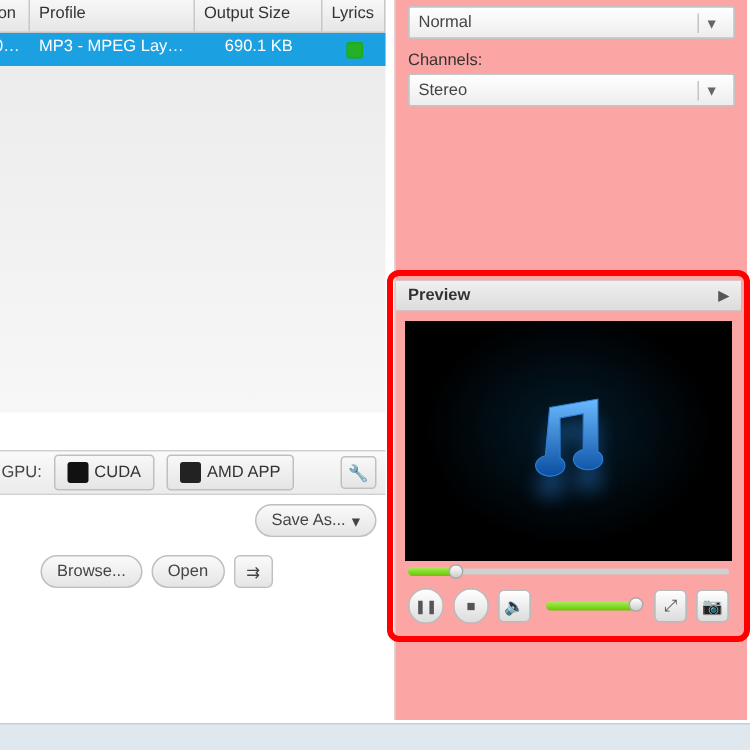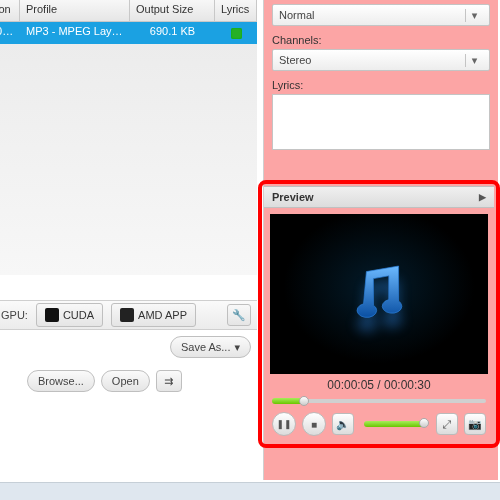--- a/index.html
+++ b/index.html
@@ -123,44 +123,39 @@
       <span class="arr">▾</span>
     </div>
   </div>
   <div class="sec">
     <div class="lbl">Channels:</div>
     <div class="combo">
       <span>Stereo</span>
       <span class="arr">▾</span>
     </div>
   </div>
-  <div class="sec">
-    <div class="lbl">Lyrics:</div>
-    <div class="lyrics"></div>
-  </div>
 
   <div class="preview-wrap">
     <div class="preview-head">
       <span>Preview</span>
       <span style="font-size:9px;color:#555;">▶</span>
     </div>
     <div class="video">
       <div class="note">
         <svg viewBox="0 0 100 100">
             <defs>
               <linearGradient id="g" x1="0" y1="0" x2="0" y2="1">
                 <stop offset="0" stop-color="#6bb9ff"></stop>
                 <stop offset="1" stop-color="#0a4fa2"></stop>
               </linearGradient>
             </defs>
           <path d="M32,18 L78,10 L78,60 A14,10 0 1,1 64,58 L64,24 L42,28 L42,66 A14,10 0 1,1 28,64 Z" fill="url(#g)" stroke="#2d80d9" stroke-width="1"></path>
           </svg>
       </div>
     </div>
-    <div class="time">00:00:05 / 00:00:30</div>
     <div class="seek">
       <div class="seek-track">
           <div class="seek-fill"></div>
           <div class="seek-thumb"></div>
         </div>
     </div>
     <div class="controls">
       <div class="cbtn">
           <span style="font-size:9px;">❚❚</span>
         </div>

